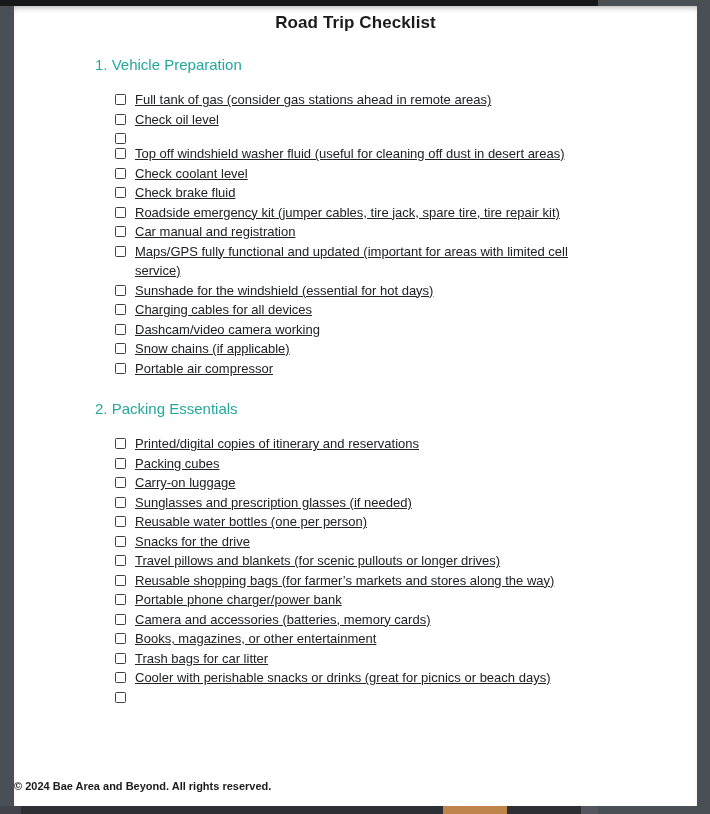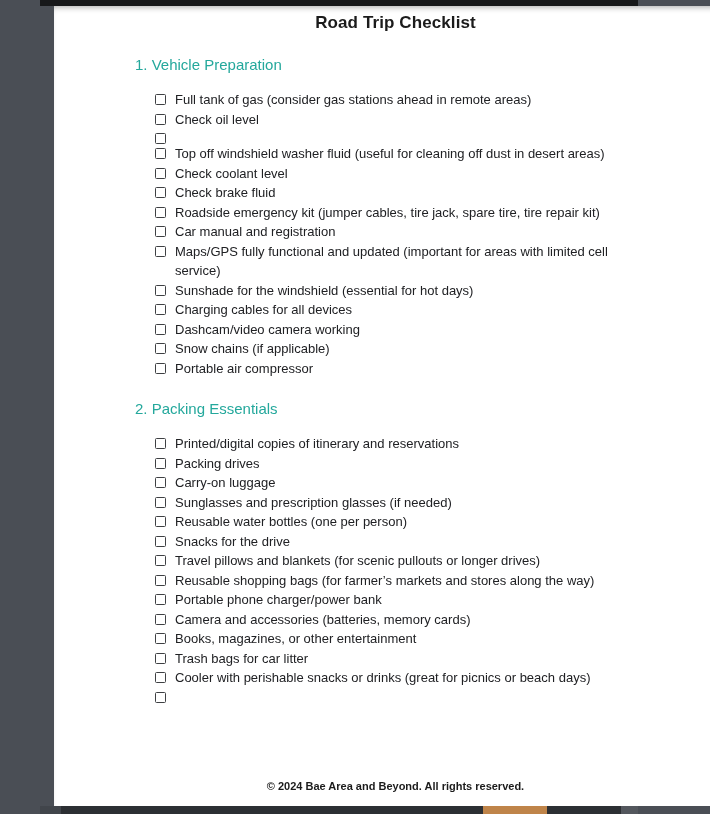--- a/index.html
+++ b/index.html
@@ -10,21 +10,21 @@
     --strip-tan: #bf8449;
   }
   * { box-sizing: border-box; }
   html, body { margin: 0; padding: 0; }
   body {
     width: 710px; height: 814px;
     font-family: "Liberation Sans", "DejaVu Sans", sans-serif;
     background: var(--margin-bg);
     overflow: hidden;
   }
-  .screen { position: relative; width: 598px; height: 814px; margin-left: 40px; }
+  .screen { position: relative; width: 598px; height: 814px; }
 
   .top-bar {
     position: absolute; top: 0; left: 0; width: 100%; height: 6px;
     background: #17181a;
   }
 
   .page {
     position: absolute; left: 14px; top: 6px; width: 683px; height: 800px;
     background: #ffffff;
     color: var(--text);
@@ -37,41 +37,40 @@
     text-align: center; color: #1b1b1b;
     letter-spacing: 0.1px;
   }
 
   .section-heading {
     margin: 21px 0 15px 81px;
     font-size: 15px; line-height: 20px; font-weight: 400;
     color: var(--accent);
   }
 
-  .items { margin-left: 101px; }
+  .items { margin-left: 101px; text-decoration: underline; }
 
   .item { display: flex; align-items: flex-start; line-height: 19.5px; }
 
   .checkbox {
     flex: 0 0 auto;
     width: 11px; height: 11px;
     border: 1.3px solid #3e4043; border-radius: 1.5px;
     margin: 4px 9px 0 0;
     background: #ffffff;
   }
 
   .item-text {
     font-size: 13px; color: var(--text);
     white-space: pre-wrap;
     max-width: 555px;
   }
 
   .footer {
     position: absolute; left: 0; right: 0; bottom: 13px;
-    text-align: center;
     font-size: 11px; line-height: 14px; font-weight: 700;
     color: #1b1b1b;
   }
 
   .bottom-bar {
     position: absolute; bottom: 0; left: 0; width: 100%; height: 8px;
     background: var(--strip-bg);
   }
   .seg { position: absolute; top: 0; height: 100%; display: block; }
   .seg-left  { left: 0; width: 21px; background: #41454b; }
@@ -151,21 +150,21 @@
         </section>
         <section>
           <h2 class="section-heading">2. Packing Essentials</h2>
           <div class="items">
             <div class="item">
               <span class="checkbox"></span>
               <span class="item-text">Printed/digital copies of itinerary and reservations</span>
             </div>
             <div class="item">
               <span class="checkbox"></span>
-              <span class="item-text">Packing drives</span>
+              <span class="item-text">Packing cubes</span>
             </div>
             <div class="item">
               <span class="checkbox"></span>
               <span class="item-text">Carry-on luggage</span>
             </div>
             <div class="item">
               <span class="checkbox"></span>
               <span class="item-text">Sunglasses and prescription glasses (if needed)</span>
             </div>
             <div class="item">

